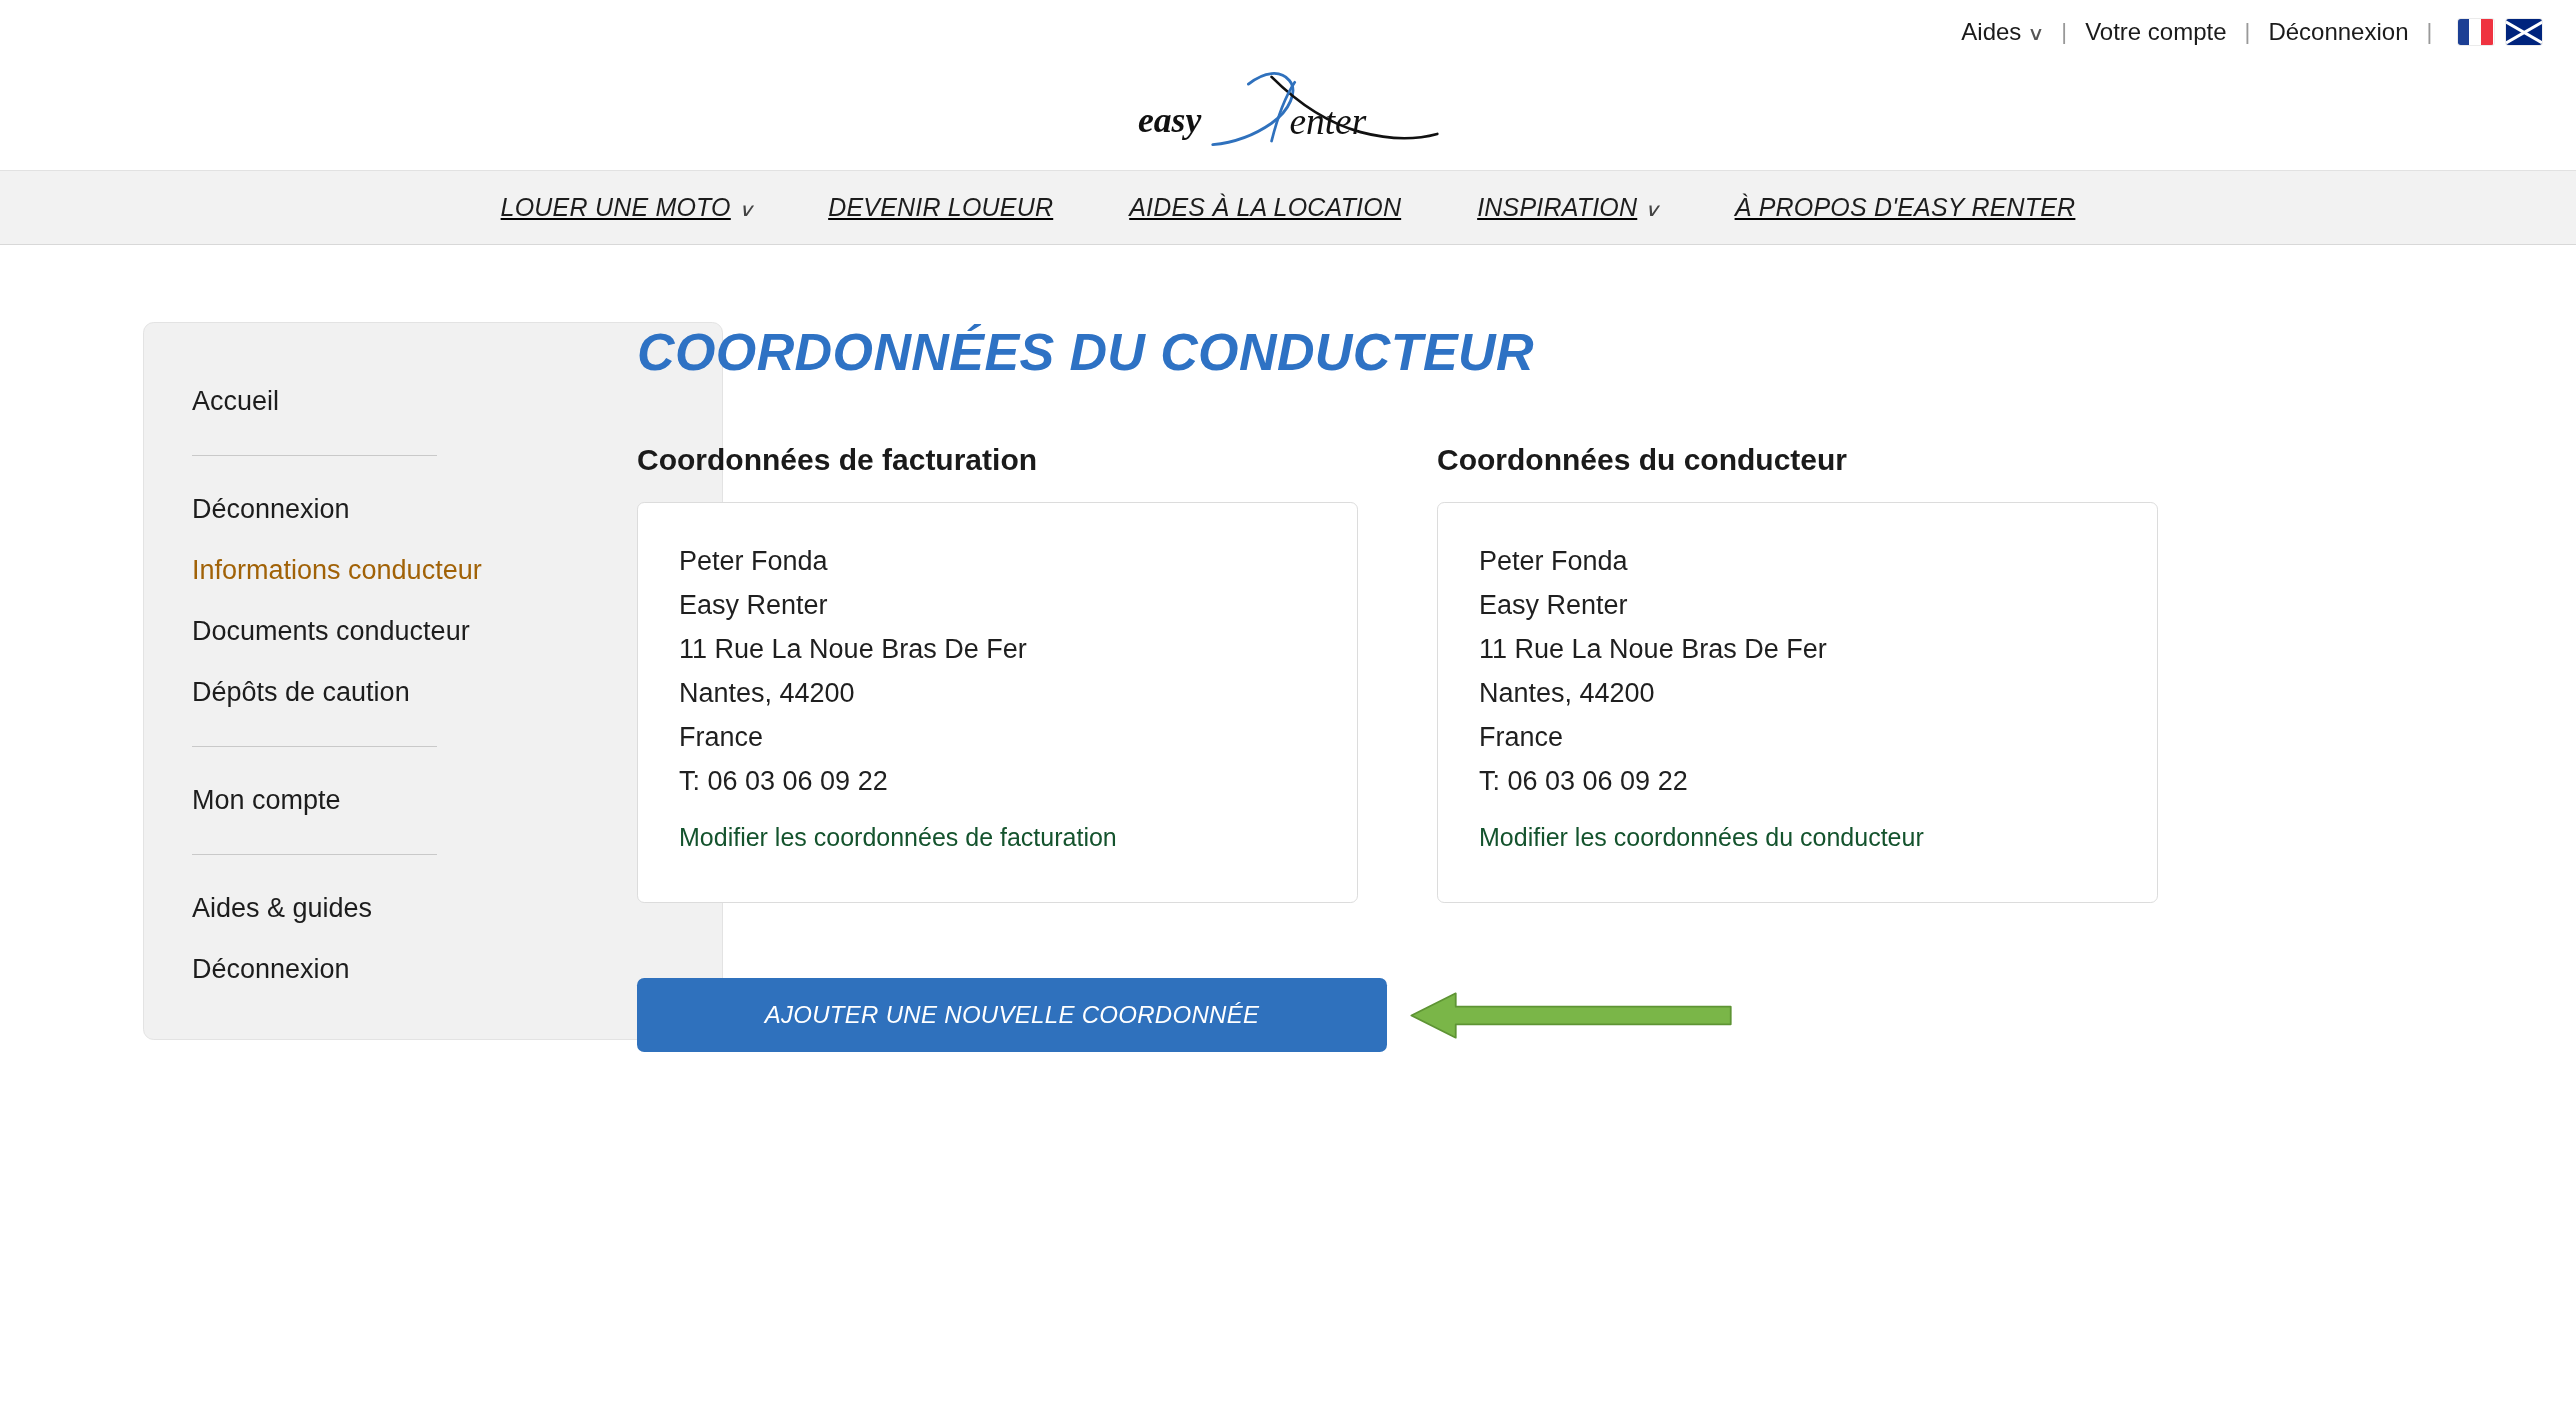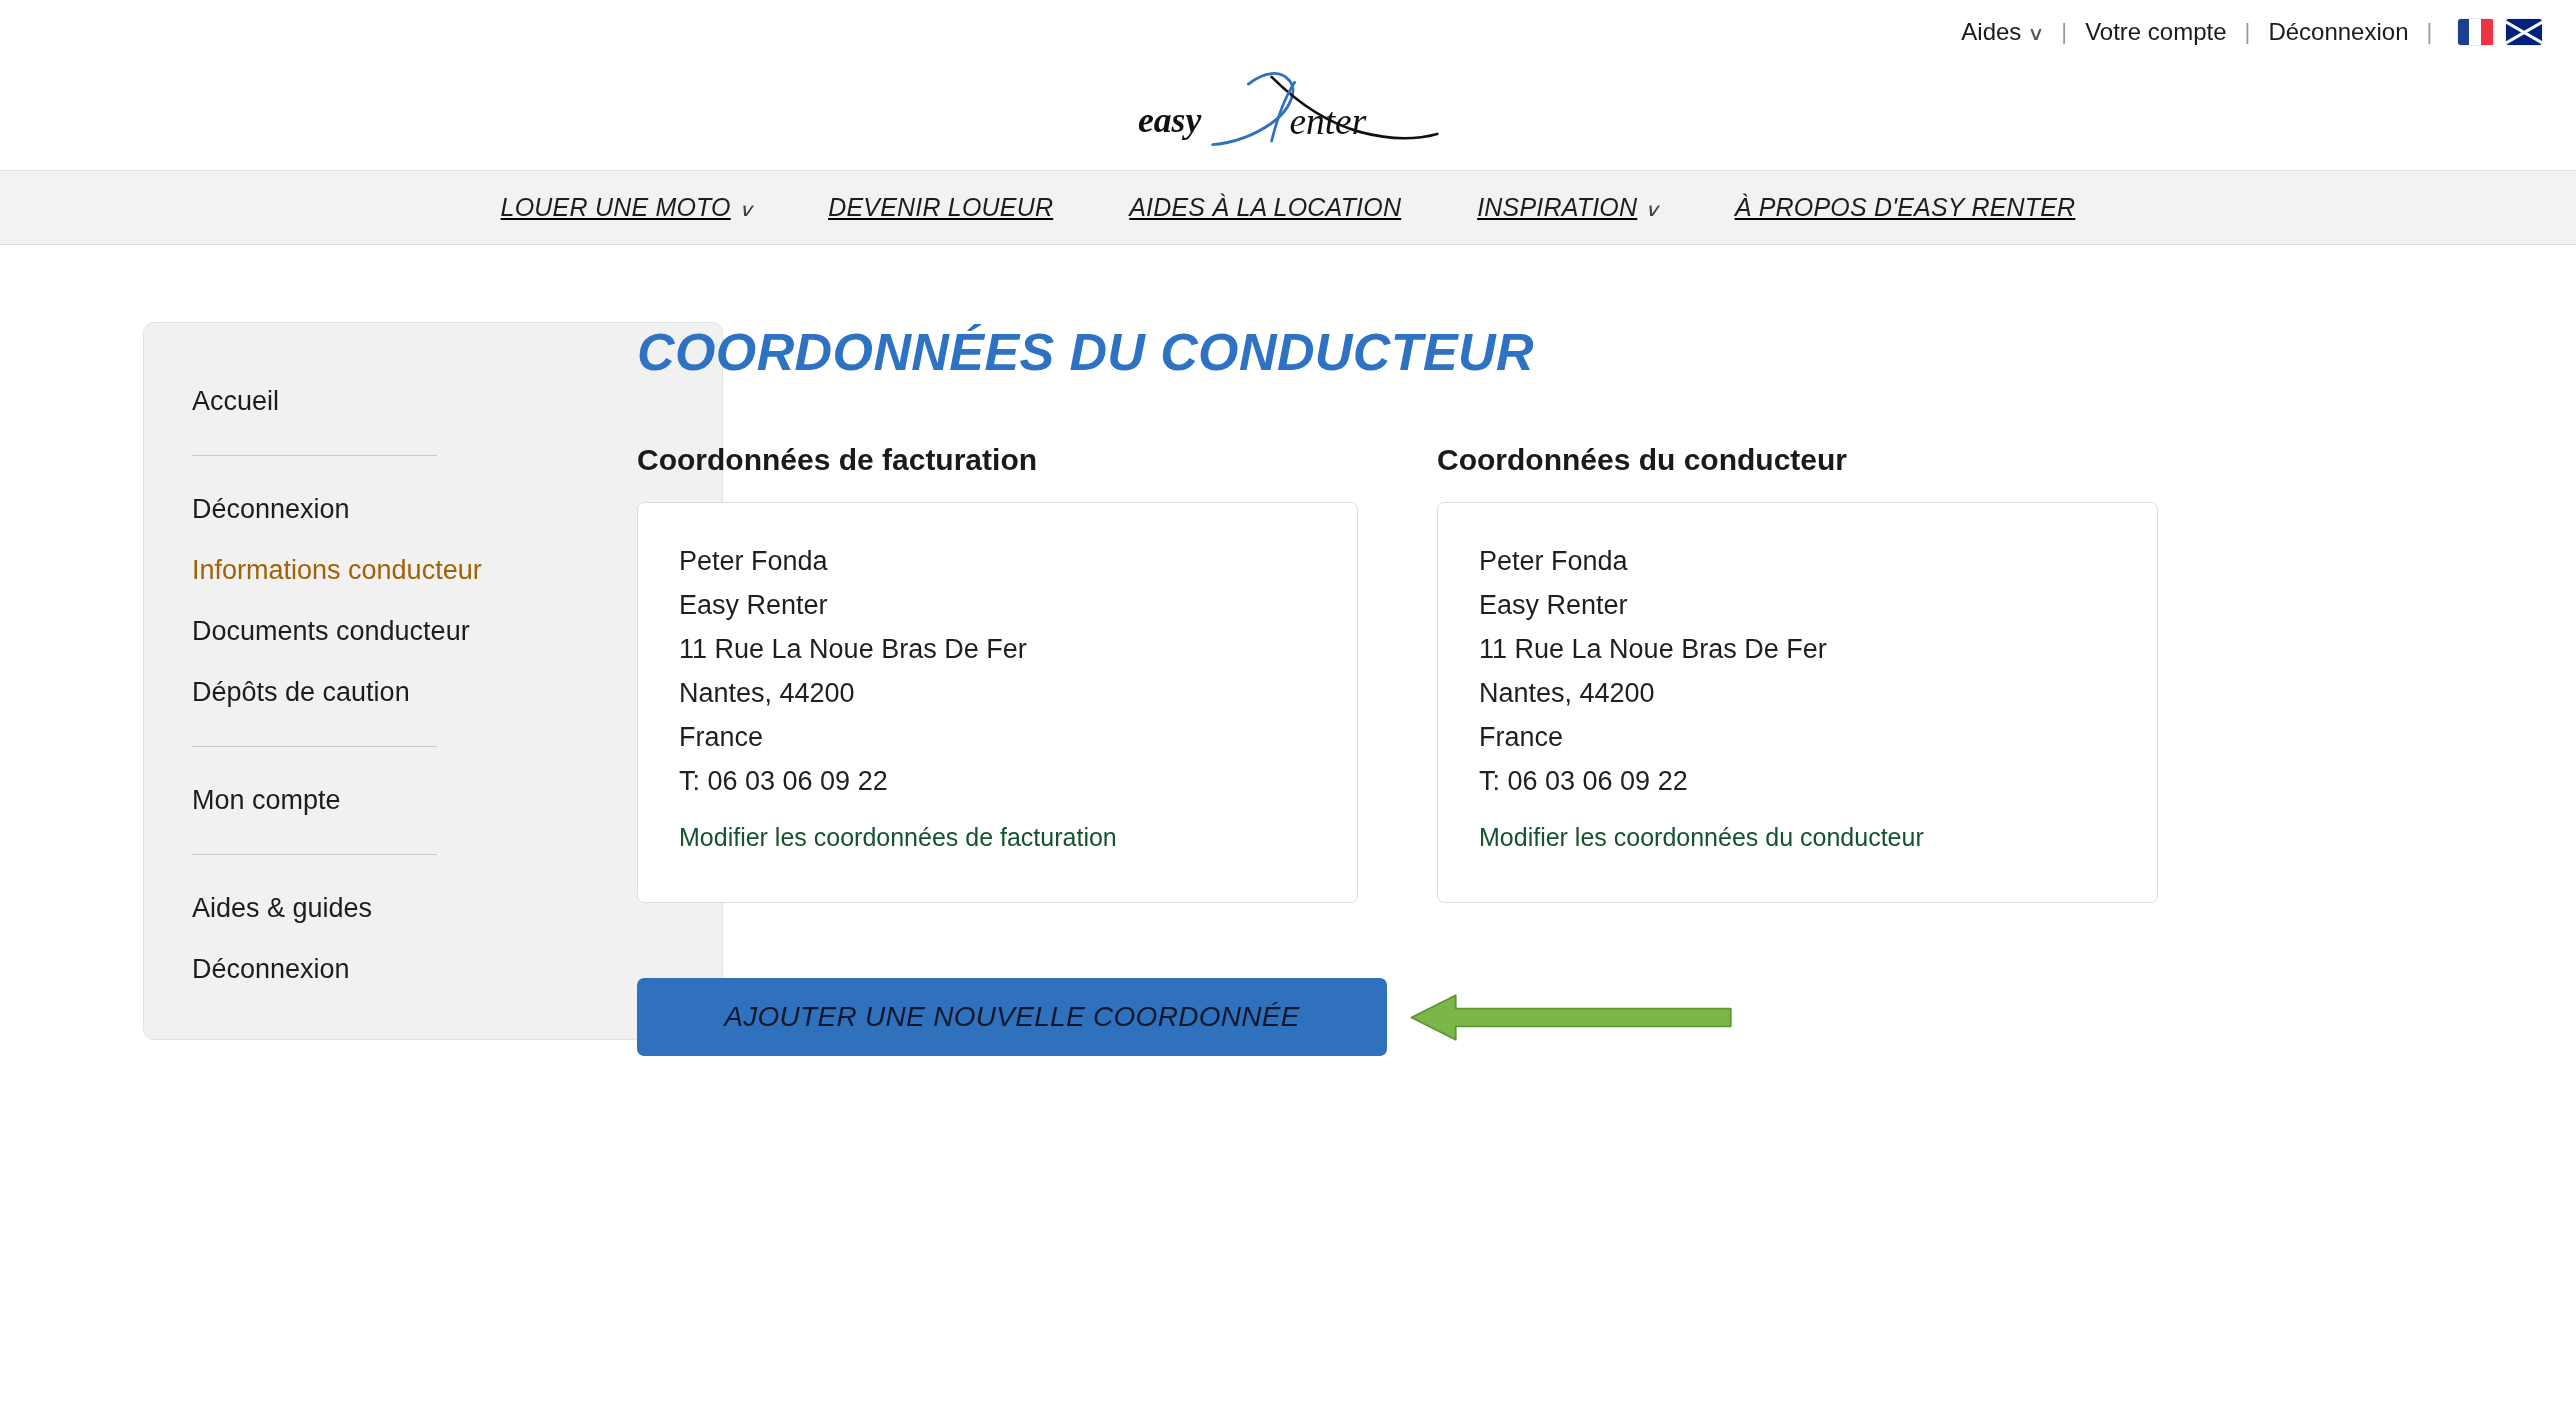--- a/index.html
+++ b/index.html
@@ -180,26 +180,26 @@
     text-decoration: none;
   }
 
   .cta-row {
     margin-top: 75px;
     display: flex;
     align-items: center;
   }
   .cta-btn {
     background: #2f71bd;
-    color: #0f172a;
+    color: #ffffff;
     border: none;
     border-radius: 7.2px;
     font-family: "Liberation Sans", sans-serif;
     font-style: italic;
-    font-size: 28px;
+    font-size: 24px;
     letter-spacing: 0.3px;
     padding: 23px 39px;
     width: 750px;
     text-align: center;
     cursor: pointer;
   }
   .arrow-annot {
     margin-left: 23px;
     width: 331px;
     height: 55px;

